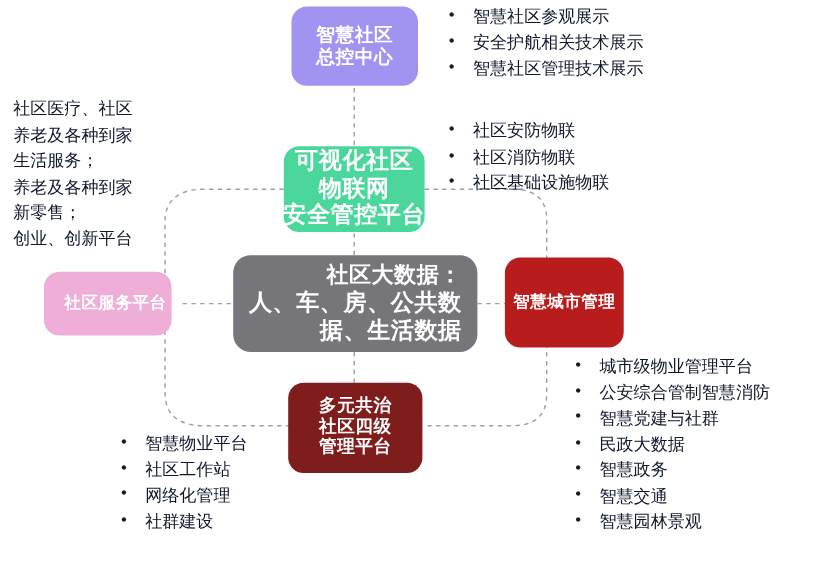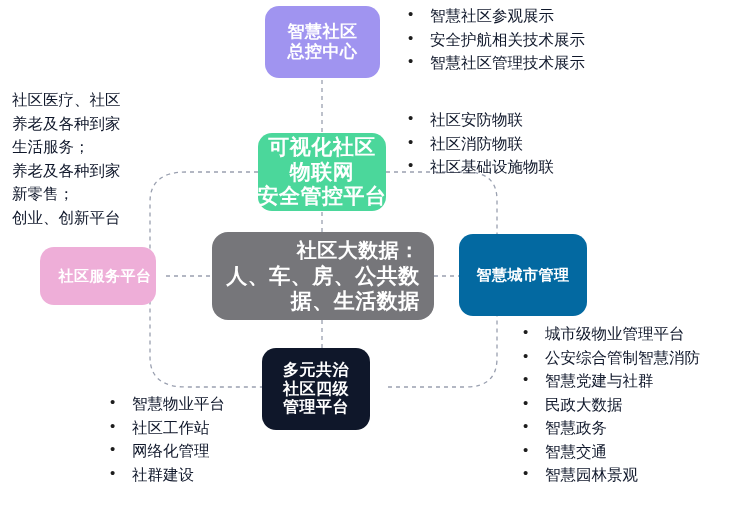--- a/index.html
+++ b/index.html
@@ -96,34 +96,34 @@
     background: #eeaed8;
     font-size: 15px;
     z-index: 3;
     padding-left: 14px;
   }
 
   
   #node-right {
     left: 459px;
     top: 234px;
-    width: 128px;
+    width: 108px;
     height: 82px;
-    background: #0369a1;
+    background: #b91c1c;
     font-size: 15px;
     z-index: 3;
   }
 
   
   #node-bottom {
     left: 262px;
     top: 348px;
-    width: 108px;
+    width: 122px;
     height: 82px;
-    background: #0f172a;
+    background: #7f1d1d;
     font-size: 16px;
     z-index: 3;
   }
 
   
   .text-block {
     position: absolute;
     color: #0f172a;
     font-size: 15.5px;
     line-height: 1.52;

